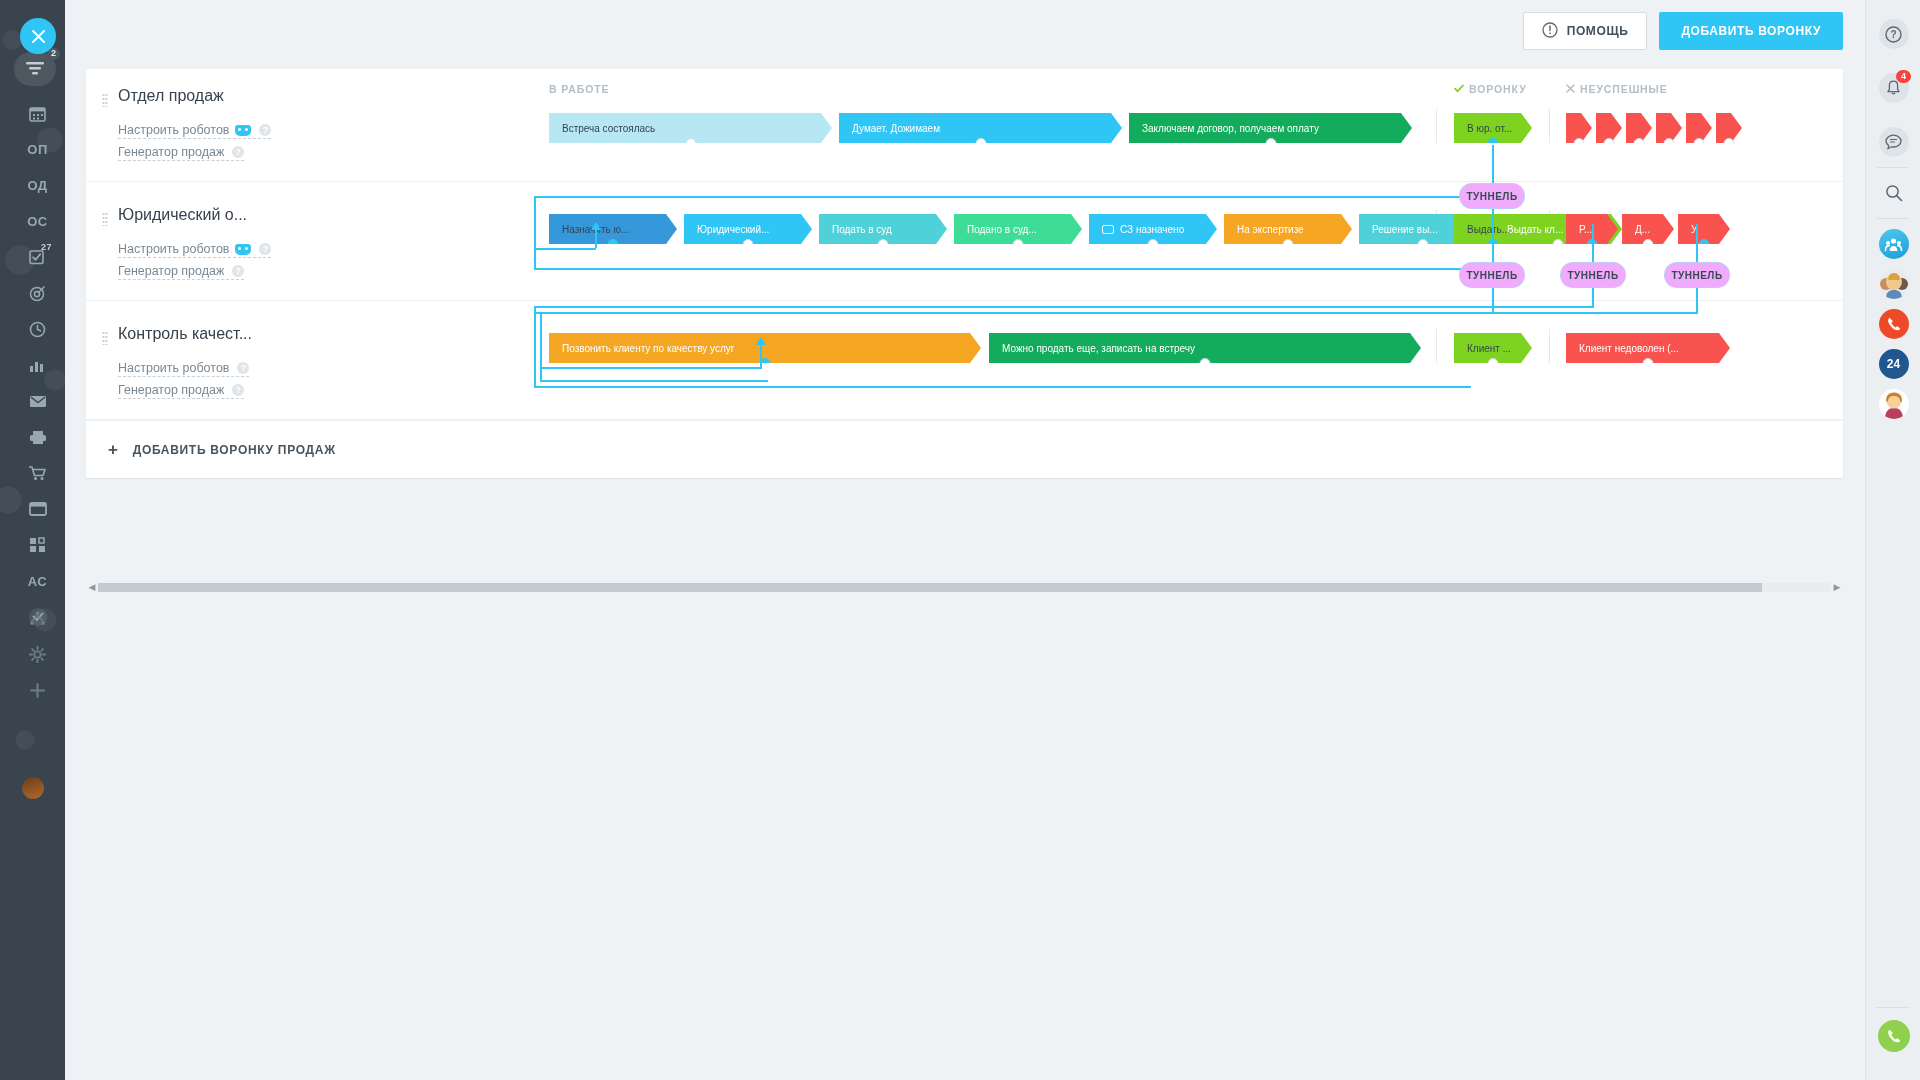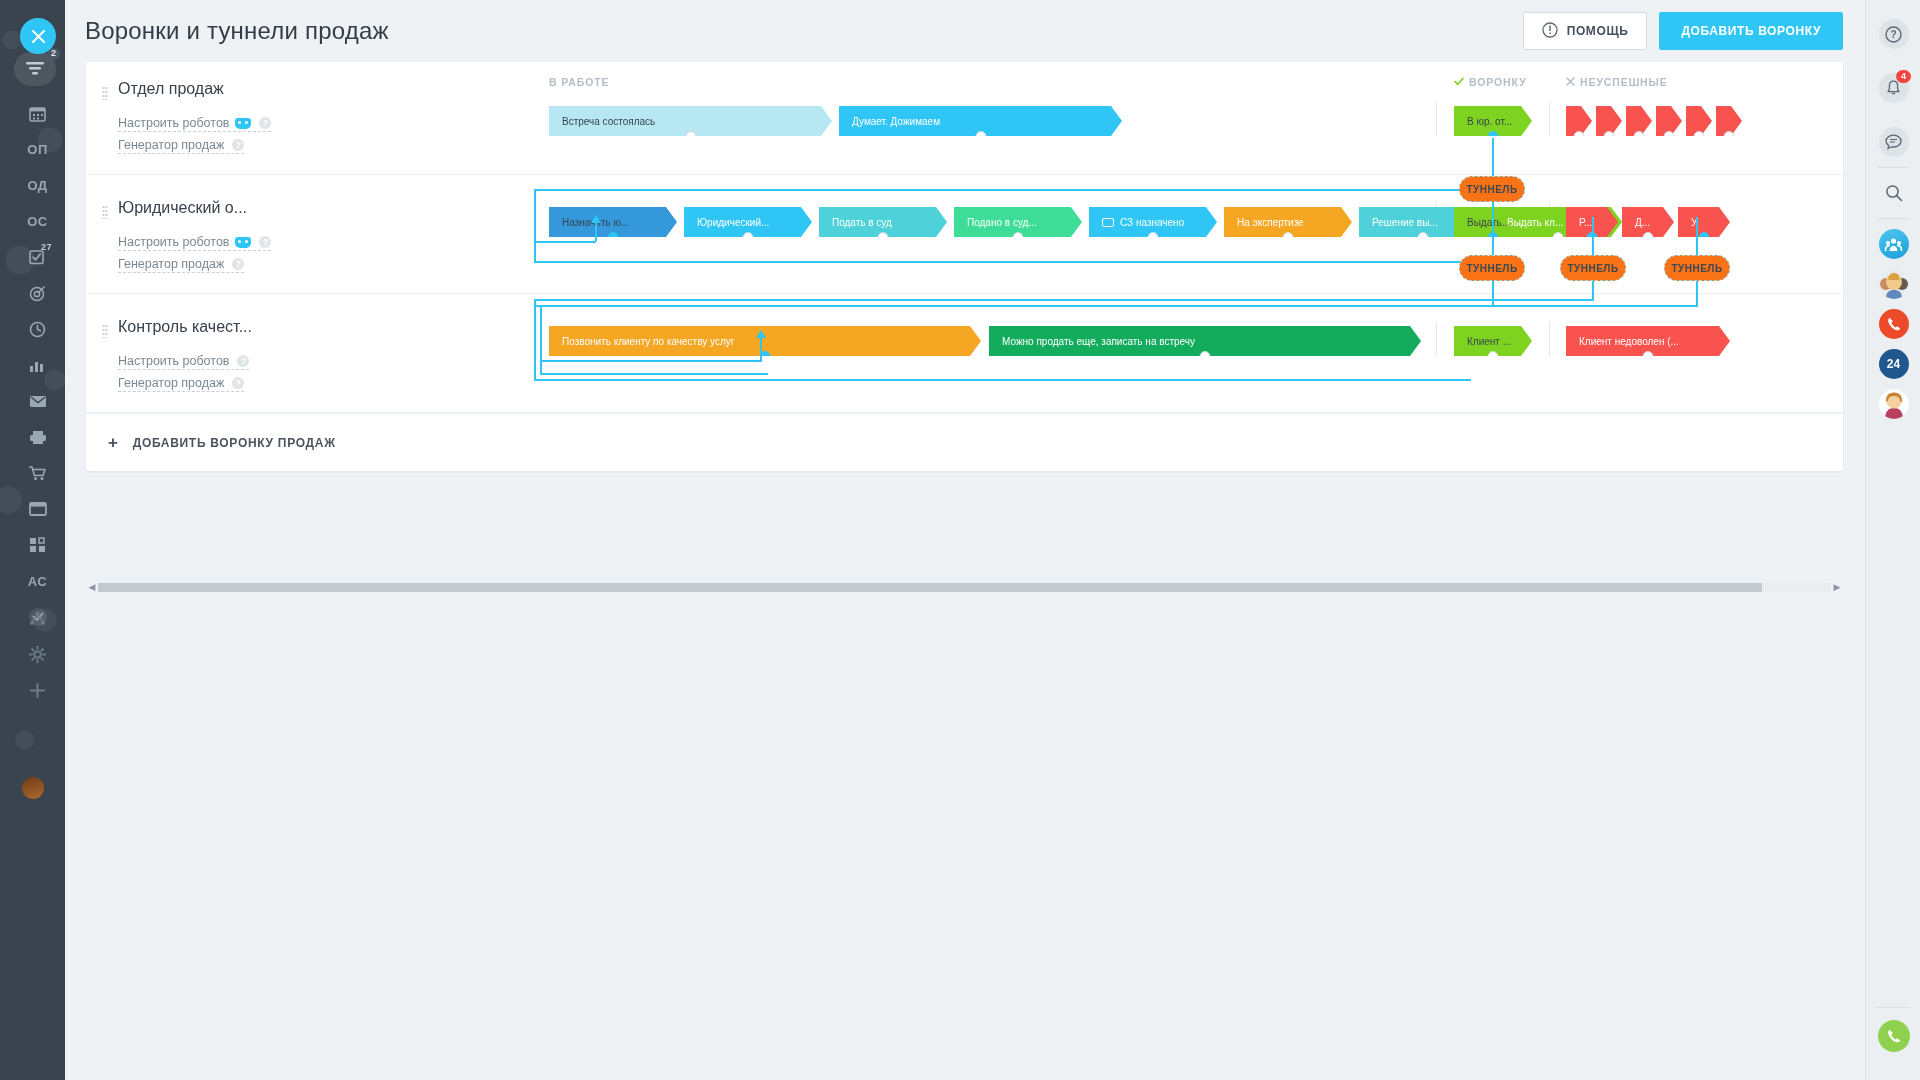--- a/index.html
+++ b/index.html
@@ -104,21 +104,21 @@
     display:flex; align-items:center; gap:9px; border-radius:2px;
   }
   .btn-primary{
     height:38px; padding:0 22px; background:#2fc6f6; color:#fff;
     font-size:12px; font-weight:bold; letter-spacing:.6px;
     display:flex; align-items:center; border-radius:2px; margin-left:12px;
   }
 
   
   #board{
-    position:absolute; left:86px; top:62px; right:77px; background:#fff;
+    position:absolute; left:86px; top:69px; right:77px; background:#fff;
     border-radius:2px; box-shadow:0 1px 2px rgba(0,0,0,.07);
     padding-bottom:0;
   }
   .funnel-row{ position:relative; display:flex; border-bottom:1px solid #edf1f3; }
   .funnel-row:last-of-type{ border-bottom:none; }
   .fn-left{ width:258px; flex:none; padding:18px 0 14px 14px; position:relative;}
   .drag-dots{
     position:absolute; left:16px; top:24px; width:6px; height:14px;
     background-image:radial-gradient(circle, #c6ced5 1px, transparent 1.2px);
     background-size:3px 4px;
@@ -169,21 +169,21 @@
     background:#fff; border:1px solid #cfd8de; z-index:4;
   }
   .stage .knob.active{ background:#2fc6f6; border-color:#2fc6f6; }
   .divider-v{
     position:absolute; top:-4px; width:1px; height:34px; background:#e3e8ec;
   }
 
   
   .tunnel{
     position:absolute; width:66px; height:26px;
-    border:1px dashed #9ddff7; border-radius:13px; background:#f97316;
+    border:1px dashed #9ddff7; border-radius:13px; background:#f0abfc;
     display:flex; align-items:center; justify-content:center;
     font-size:10px; font-weight:bold; color:#3c4853; letter-spacing:.5px;
     z-index:6;
   }
   .conn{ position:absolute; background:#2fc6f6; z-index:3;}
   .conn.v{ width:2px; } .conn.h{ height:2px; }
   .arrow-up{
     position:absolute; width:0;height:0;
     border-left:5px solid transparent; border-right:5px solid transparent;
     border-bottom:8px solid #2fc6f6; z-index:4;
@@ -444,21 +444,20 @@
   </div>
   <div class="rs-bottomline"></div>
   <div class="rs-chat-fab">
     <svg width="16" height="16" viewBox="0 0 16 16">
       <path d="M3.4 1.8 C2 3.2 1.6 5 3.2 8 C4.8 11 7.2 13.2 10 14 C12.2 14.6 13.6 13.6 14.2 12.4 L11.4 10.2 L9.4 11.4 C8 10.6 6.2 8.6 5.4 7 L6.8 5 Z" fill="#fff"></path>
     </svg>
   </div>
 </div>
 
 <div id="header">
-  <div id="page-title">Воронки и туннели продаж</div>
   <div class="hdr-spacer"></div>
   <div class="btn-help">
     <span>
       <svg width="16" height="16" viewBox="0 0 16 16">
         <circle cx="8" cy="8" r="7" fill="none" stroke="#5f6b77" stroke-width="1.3"></circle>
         <path d="M8 4 V8.6" stroke="#5f6b77" stroke-width="1.5" stroke-linecap="round"></path>
         <circle cx="8" cy="11.3" r=".9" fill="#5f6b77"></circle>
       </svg>
     </span>
     <span>ПОМОЩЬ</span>
@@ -510,20 +509,25 @@
         <div class="divider-v" style="left:1092px;"></div>
         <div class="divider-v" style="left:1205px;"></div>
       <div class="stage dark-text" style="left: 205px; width: 283px;">
             <div class="shape" style="background: rgb(182, 231, 242);"></div>
             <span class="lbl">Встреча состоялась</span>
             <div class="knob"></div>
           </div>
           <div class="stage" style="left: 495px; width: 283px;">
             <div class="shape" style="background: rgb(47, 198, 246);"></div>
             <span class="lbl">Думает. Дожимаем</span>
+            <div class="knob"></div>
+          </div>
+          <div class="stage" style="left: 785px; width: 283px;">
+            <div class="shape" style="background: rgb(19, 172, 92);"></div>
+            <span class="lbl">Заключаем договор, получаем оплату</span>
             <div class="knob"></div>
           </div>
           <div class="stage dark-text" style="left: 1110px; width: 78px;">
             <div class="shape" style="background: rgb(126, 211, 33);"></div>
             <span class="lbl">В юр. от...</span>
             <div class="knob active"></div>
           </div>
           <div class="stage" style="left: 1222px; width: 26px;">
             <div class="shape" style="background: rgb(249, 83, 79);"></div>
             <span class="lbl"></span>

